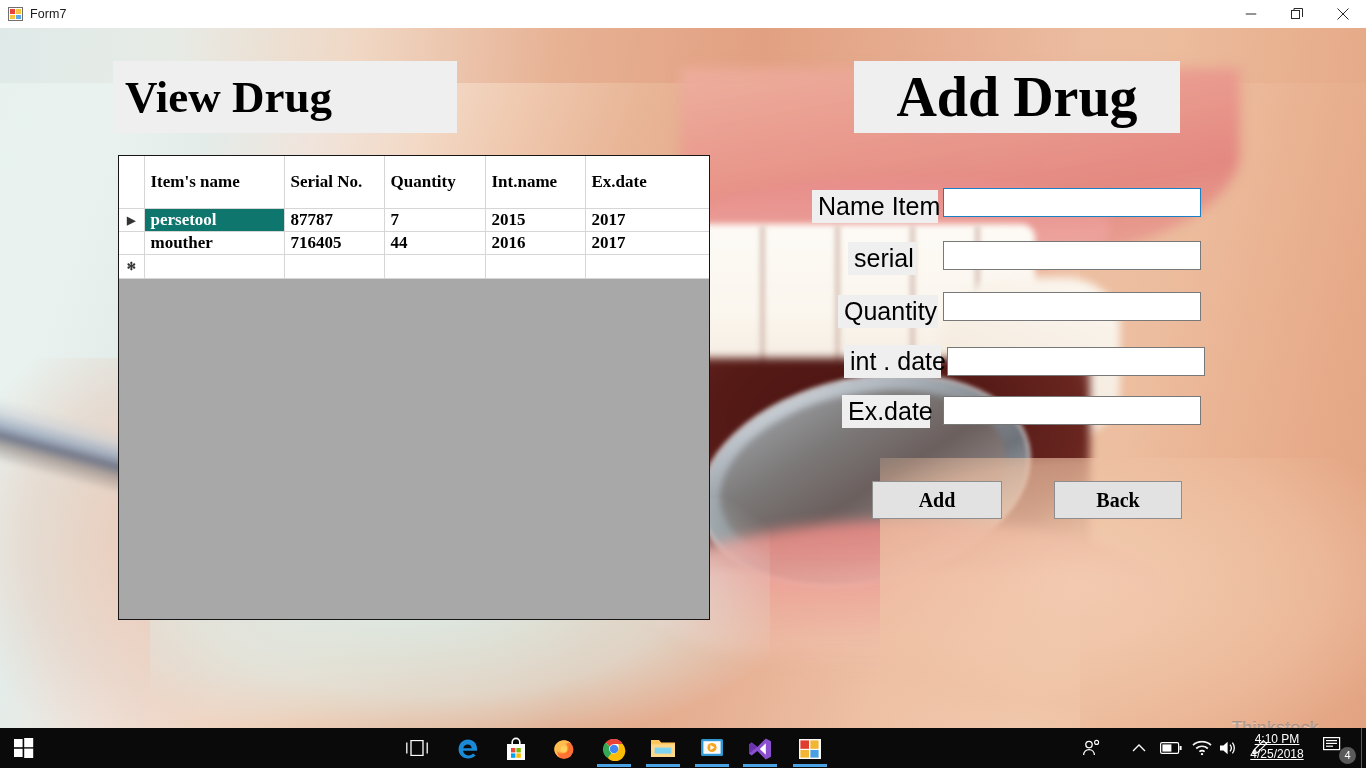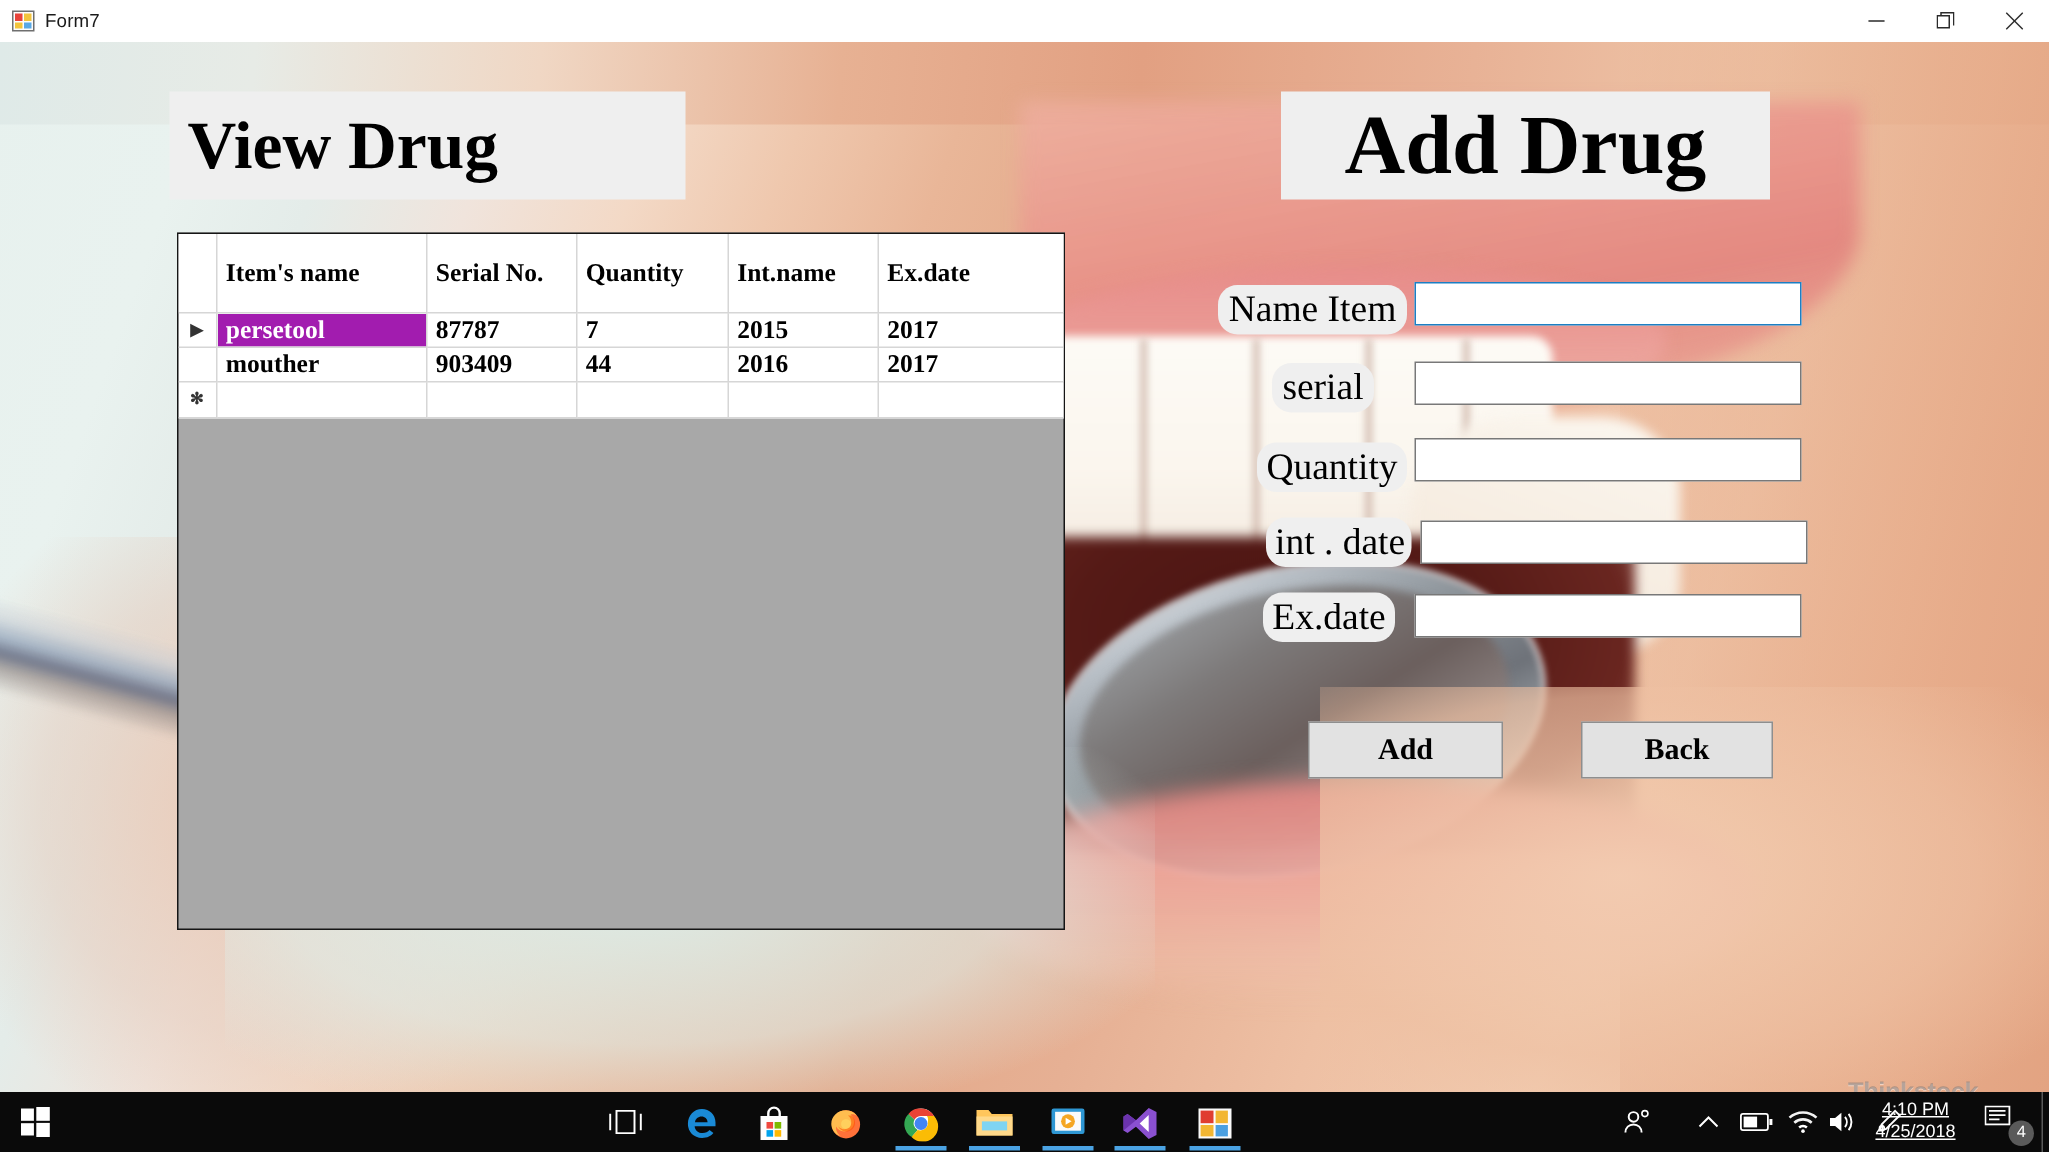--- a/index.html
+++ b/index.html
@@ -259,41 +259,40 @@
     white-space: nowrap;
   }
   #grid td.rowhdr {
     padding: 0;
     text-align: center;
     font-size: 11px;
     color: #333;
     line-height: 22px;
   }
   #grid tr.selected td.cell-sel {
-    background: #a21caf;
+    background: #0f766e;
     color: #ffffff;
     margin-left: 24px;
   }
   #grid td.newrow { height: 23px; }
   .rowmark { display: inline-block; line-height: 22px; }
 
   
   .field-label {
     position: absolute;
     background: #efefef;
     color: #000;
-    font-family: Liberation Serif, serif;
+    font-family: Liberation Sans, sans-serif;
     font-size: 25px;
     line-height: 33px;
     height: 33px;
     text-align: center;
     white-space: nowrap;
     padding: 0 6px;
     box-sizing: border-box;
-    border-radius: 13px;
   }
   .field-input {
     position: absolute;
     width: 258px; height: 29px;
     background: #ffffff;
     border: 1px solid #787878;
     box-sizing: border-box;
     font-family: "Liberation Serif", serif;
     font-size: 17px;
     padding: 0 4px;
@@ -508,21 +507,21 @@
             <td class="rowhdr"><span class="rowmark">▶</span></td>
             <td class="cell-sel">persetool</td>
             <td>87787</td>
             <td>7</td>
             <td>2015</td>
             <td>2017</td>
           </tr>
           <tr>
             <td class="rowhdr"><span class="rowmark"></span></td>
             <td>mouther</td>
-            <td>903409</td>
+            <td>716405</td>
             <td>44</td>
             <td>2016</td>
             <td>2017</td>
           </tr>
           <tr>
             <td class="rowhdr newrow"><span class="rowmark">✻</span></td>
             <td class="newrow"></td>
             <td class="newrow"></td>
             <td class="newrow"></td>
             <td class="newrow"></td>

